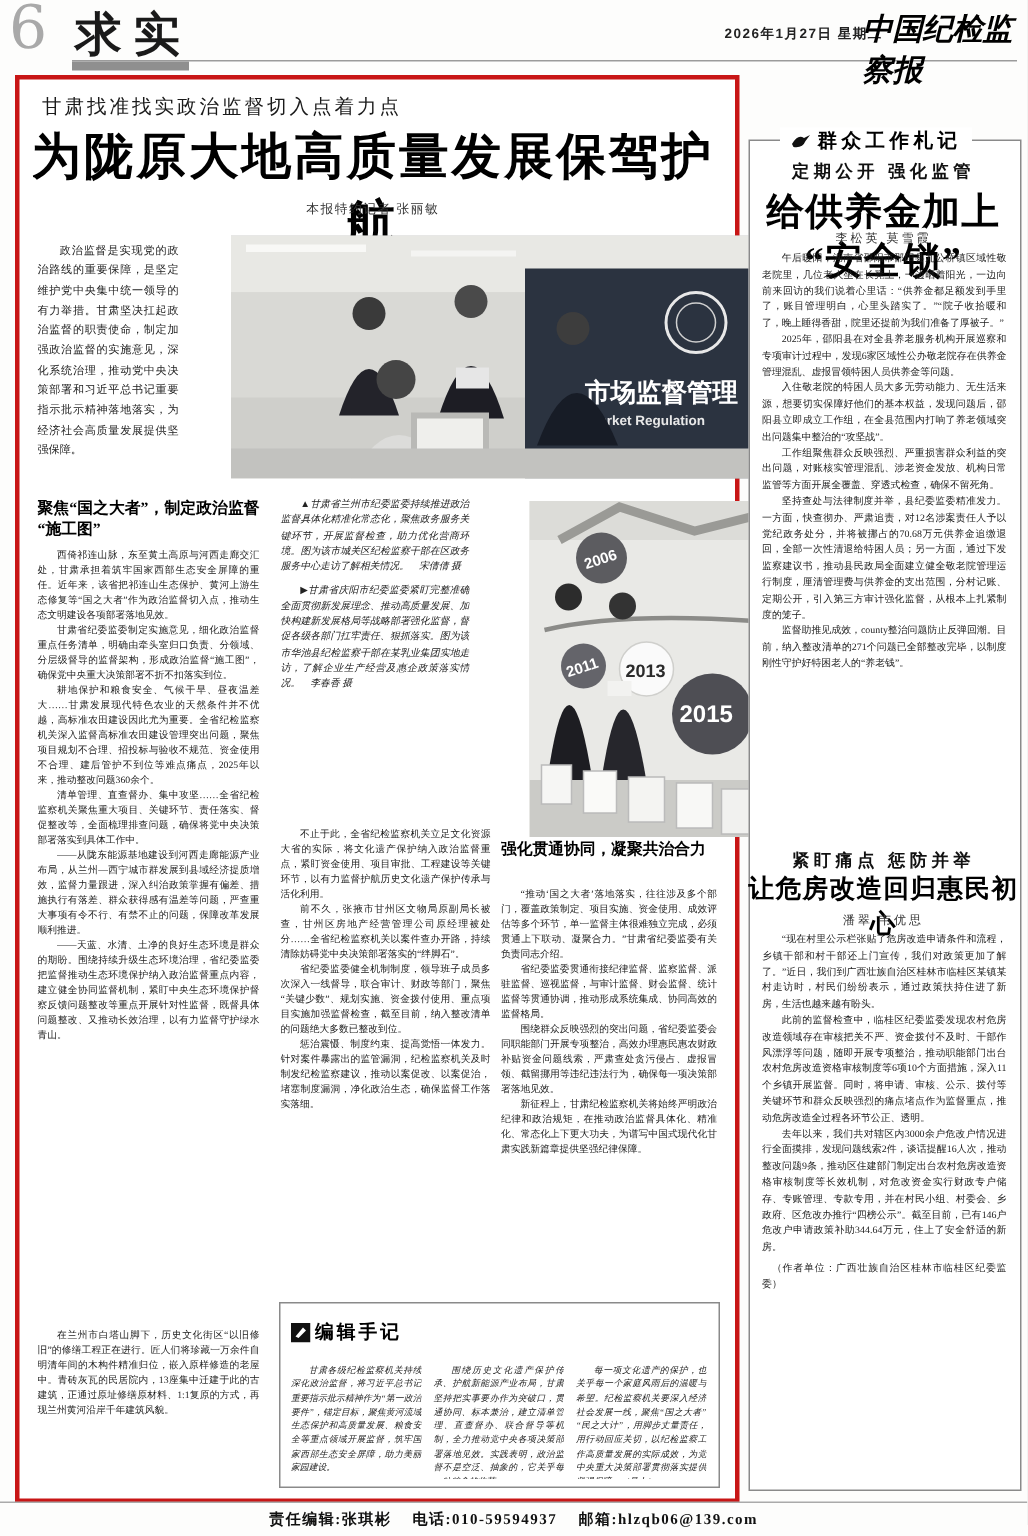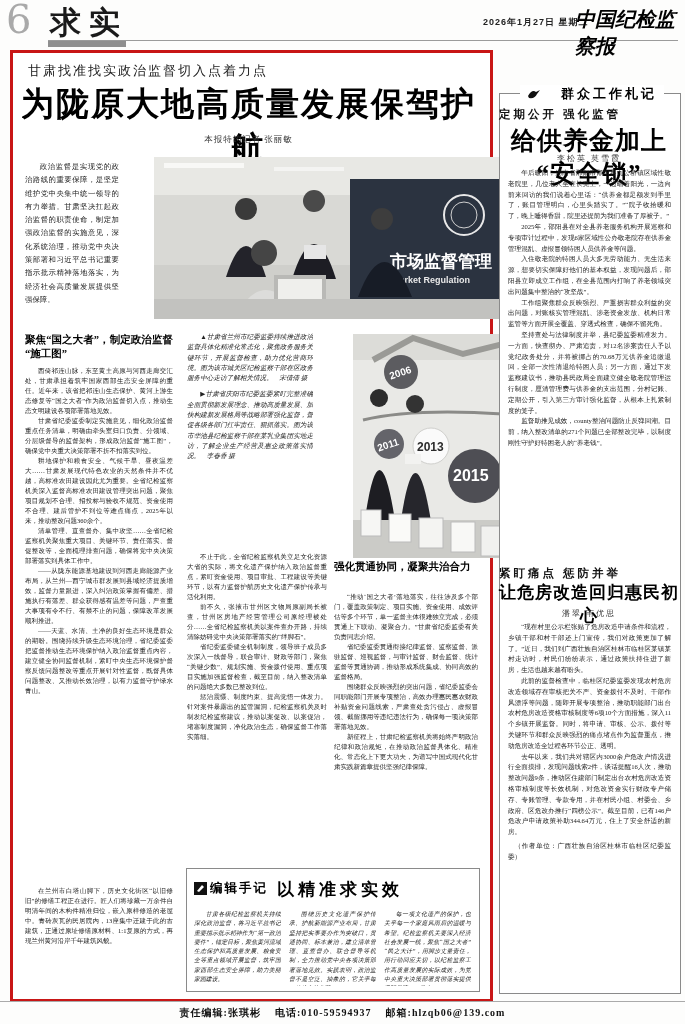--- a/index.html
+++ b/index.html
@@ -28,22 +28,22 @@
   .photo{background:#d8d8d6;overflow:hidden;margin-left:33px;}
   
   .editor-box{left:186px;top:868px;width:292px;height:122px;border:1px solid #8a8a8a;background:#fff;}
   .editor-label{left:194px;top:880px;font-size:12.5px;font-weight:bold;letter-spacing:2px;color:#000;display:flex;align-items:center;gap:3px;}
   .editor-title{left:240px;top:878px;width:200px;text-align:center;font-size:17px;font-weight:bold;letter-spacing:4px;color:#000;}
   .editor-cols{left:194px;top:910px;width:277px;height:76px;display:flex;gap:8px;}
   .editor-cols div{flex:1;font-size:5.9px;line-height:9.3px;text-align:justify;font-style:italic;color:#222;overflow:hidden;}
   .editor-cols p{margin:0;text-indent:2em;}
   
   .sidebar-box{left:499px;top:93px;width:180px;height:899px;border:1px solid #8a8a8a;background:#fff;}
-  .sidebar-label{left:520px;top:85px;background:#fff;padding:0 7px;font-size:13px;font-weight:bold;letter-spacing:3px;color:#000;display:flex;align-items:center;gap:20px;}
-  .sb-kicker{left:499px;width:180px;text-align:left;font-size:11.5px;font-weight:bold;letter-spacing:3px;color:#111;}
+  .sidebar-label{left:520px;top:85px;background:#fff;padding:0 7px;font-size:13px;font-weight:bold;letter-spacing:3px;color:#000;display:flex;align-items:center;gap:4px;}
+  .sb-kicker{left:499px;width:180px;text-align:center;font-size:11.5px;font-weight:bold;letter-spacing:3px;color:#111;}
   .sb-headline1{left:499px;top:124px;width:180px;text-align:center;font-size:25px;font-weight:bold;letter-spacing:1px;color:#000;}
   .sb-headline2{left:499px;top:581px;width:180px;text-align:center;font-size:17px;font-weight:bold;letter-spacing:1px;color:#000;}
   .sb-byline{left:499px;width:180px;text-align:center;font-size:8px;color:#333;letter-spacing:2px;}
   .sb-body{left:508px;width:163px;font-size:6.6px;line-height:10.8px;text-align:justify;color:#1c1c1c;overflow:hidden;}
   .sb-body p{margin:0;text-indent:2em;}
   .author-unit{text-indent:1em !important;margin-top:3px !important;}
   
   .footer-rule{left:0;top:1001px;width:685px;height:1px;background:#aaa;}
   .footer{left:0;top:1006px;width:685px;text-align:center;font-size:10px;font-weight:bold;color:#111;letter-spacing:1px;font-family:"Liberation Serif",serif;}
 </style>
@@ -158,21 +158,20 @@
   </div>
 
   <div class="abs editor-box"></div>
   <div class="abs editor-label">
     <svg width="13" height="13" viewBox="0 0 13 13">
       <rect width="13" height="13" fill="#111"></rect>
       <path d="M3 9 L8 3 L10 5 L5 10 Z" fill="#fff"></path>
     </svg>
     <span>编辑手记</span>
   </div>
-  <div class="abs editor-title">以精准求实效</div>
   <div class="abs editor-cols">
     <div>
         <p>甘肃各级纪检监察机关持续深化政治监督，将习近平总书记重要指示批示精神作为“第一政治要件”，锚定目标，聚焦黄河流域生态保护和高质量发展、粮食安全等重点领域开展监督，筑牢国家西部生态安全屏障，助力美丽家园建设。</p>
       </div>
     <div>
         <p>围绕历史文化遗产保护传承、护航新能源产业布局，甘肃坚持把实事要办作为突破口，贯通协同、标本兼治，建立清单管理、直查督办、联合督导等机制，全力推动党中央各项决策部署落地见效。实践表明，政治监督不是空泛、抽象的，它关乎每一粒粮食的收获、</p>
       </div>
     <div>
         <p>每一项文化遗产的保护，也关乎每一个家庭风雨后的温暖与希望。纪检监察机关要深入经济社会发展一线，聚焦“国之大者”“民之大计”，用脚步丈量责任，用行动回应关切，以纪检监察工作高质量发展的实际成效，为党中央重大决策部署贯彻落实提供坚强保障。（吴人）</p>
       </div>

